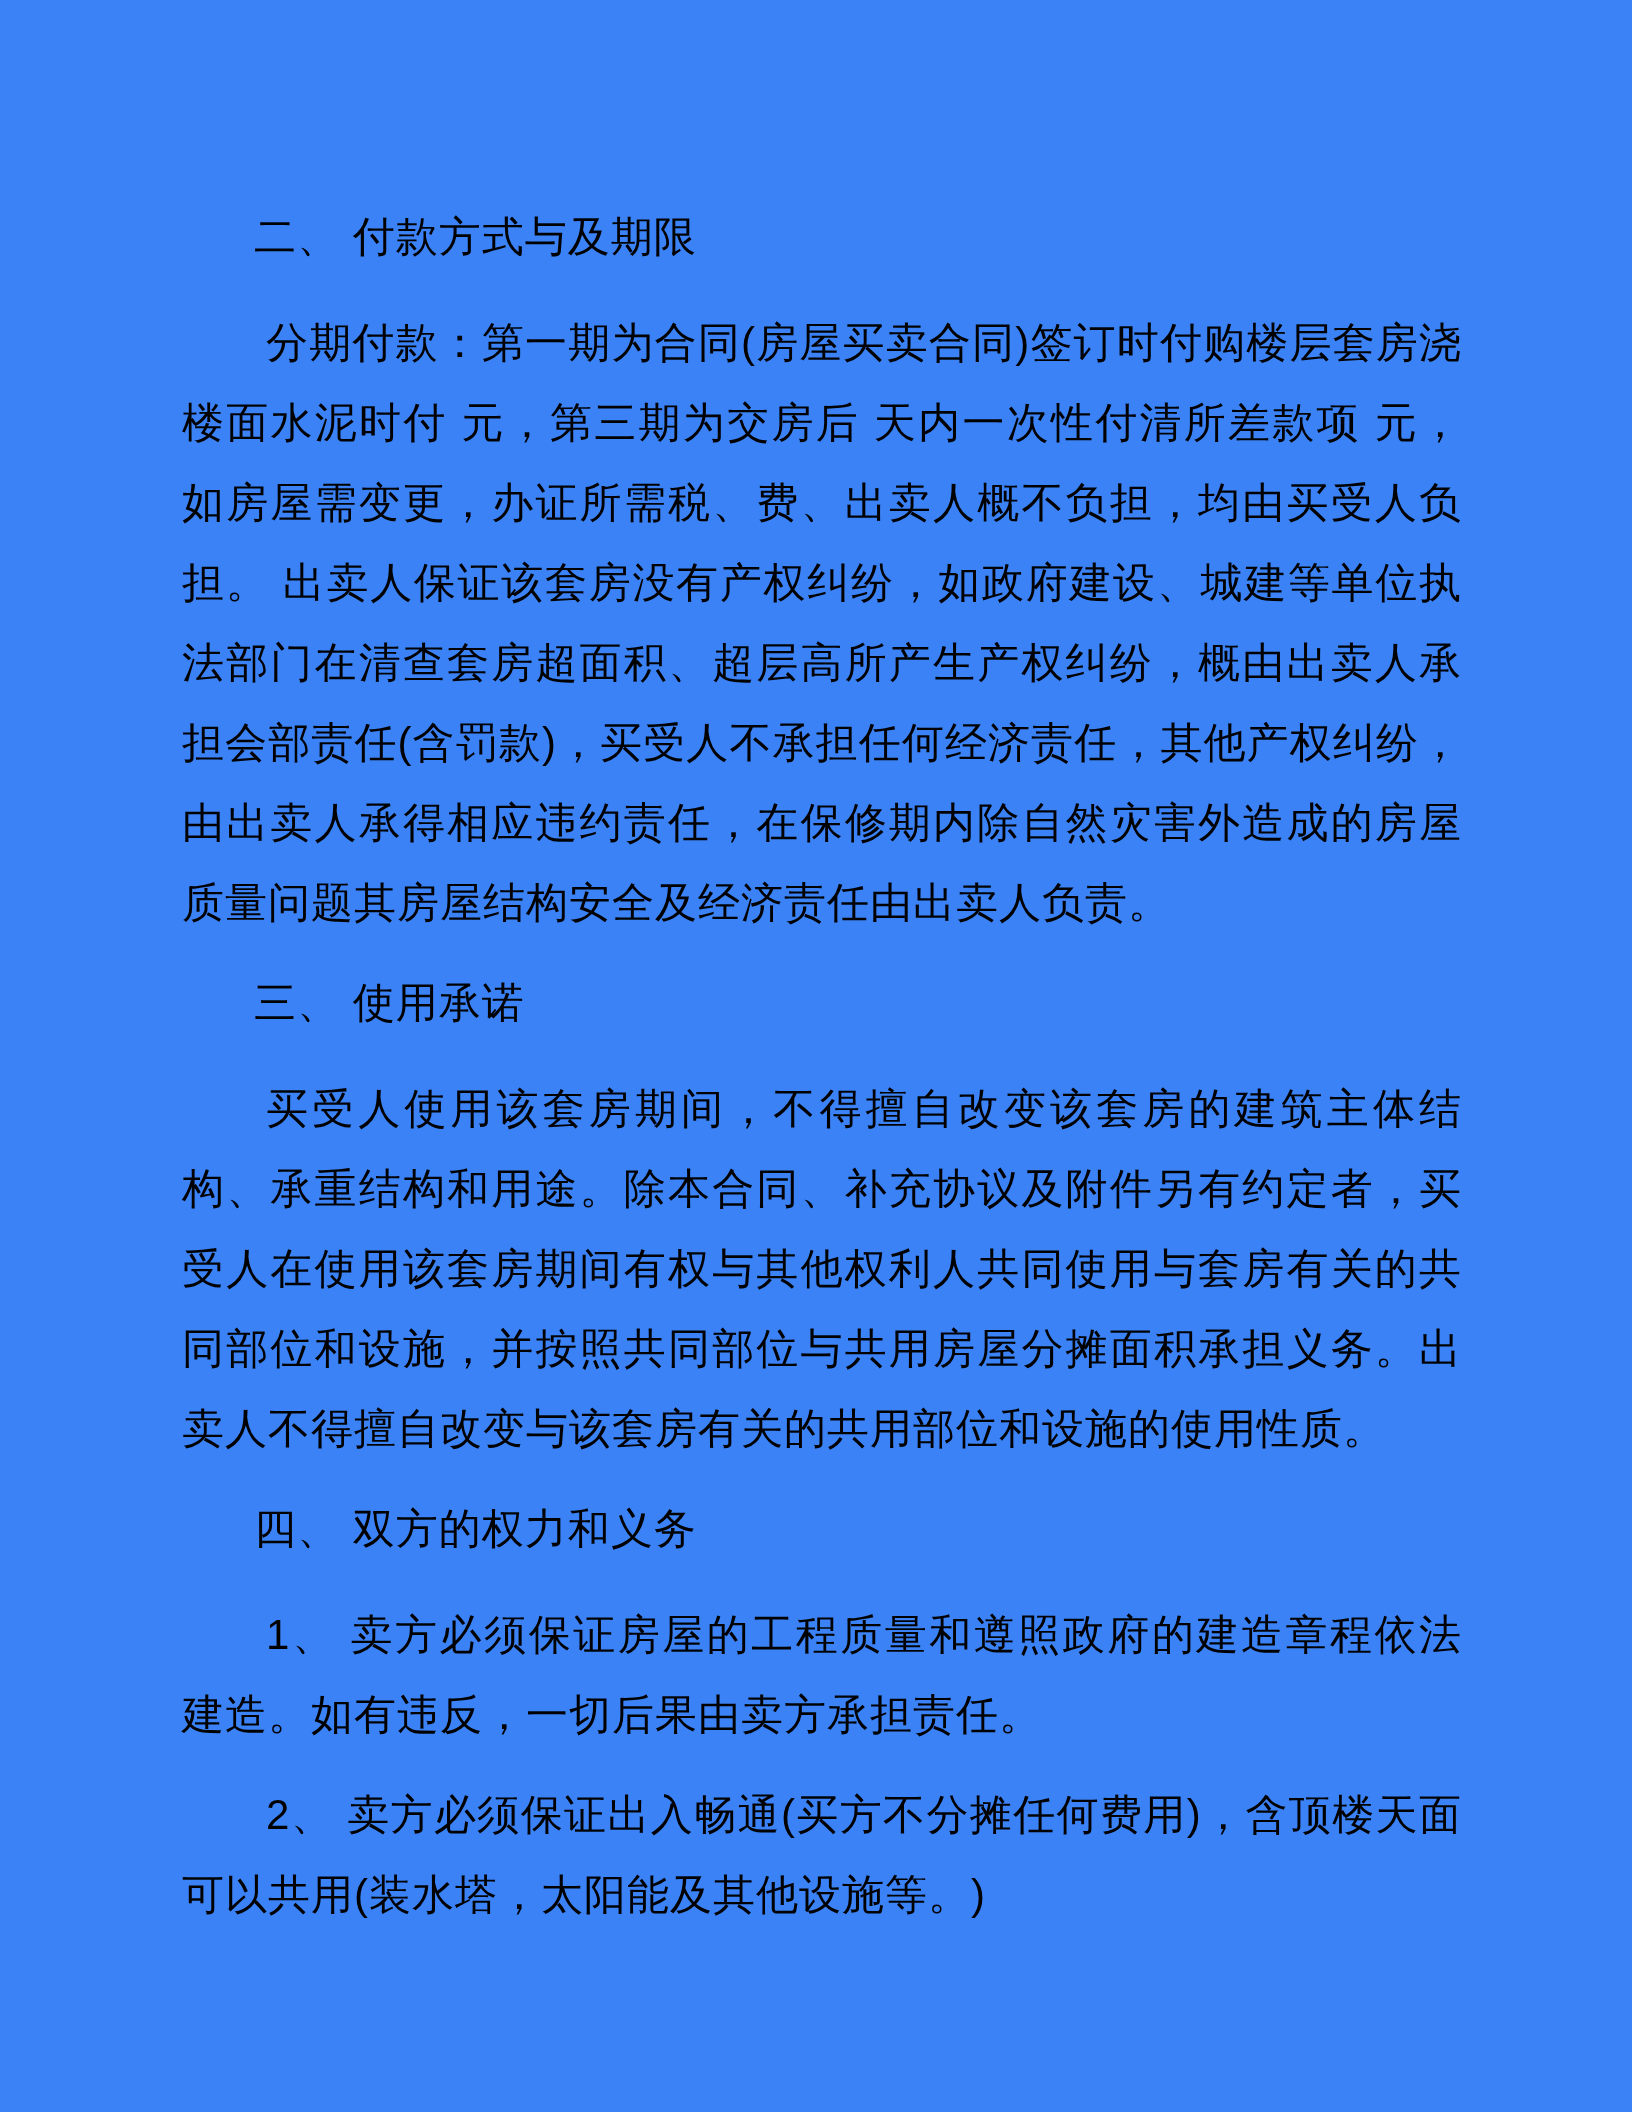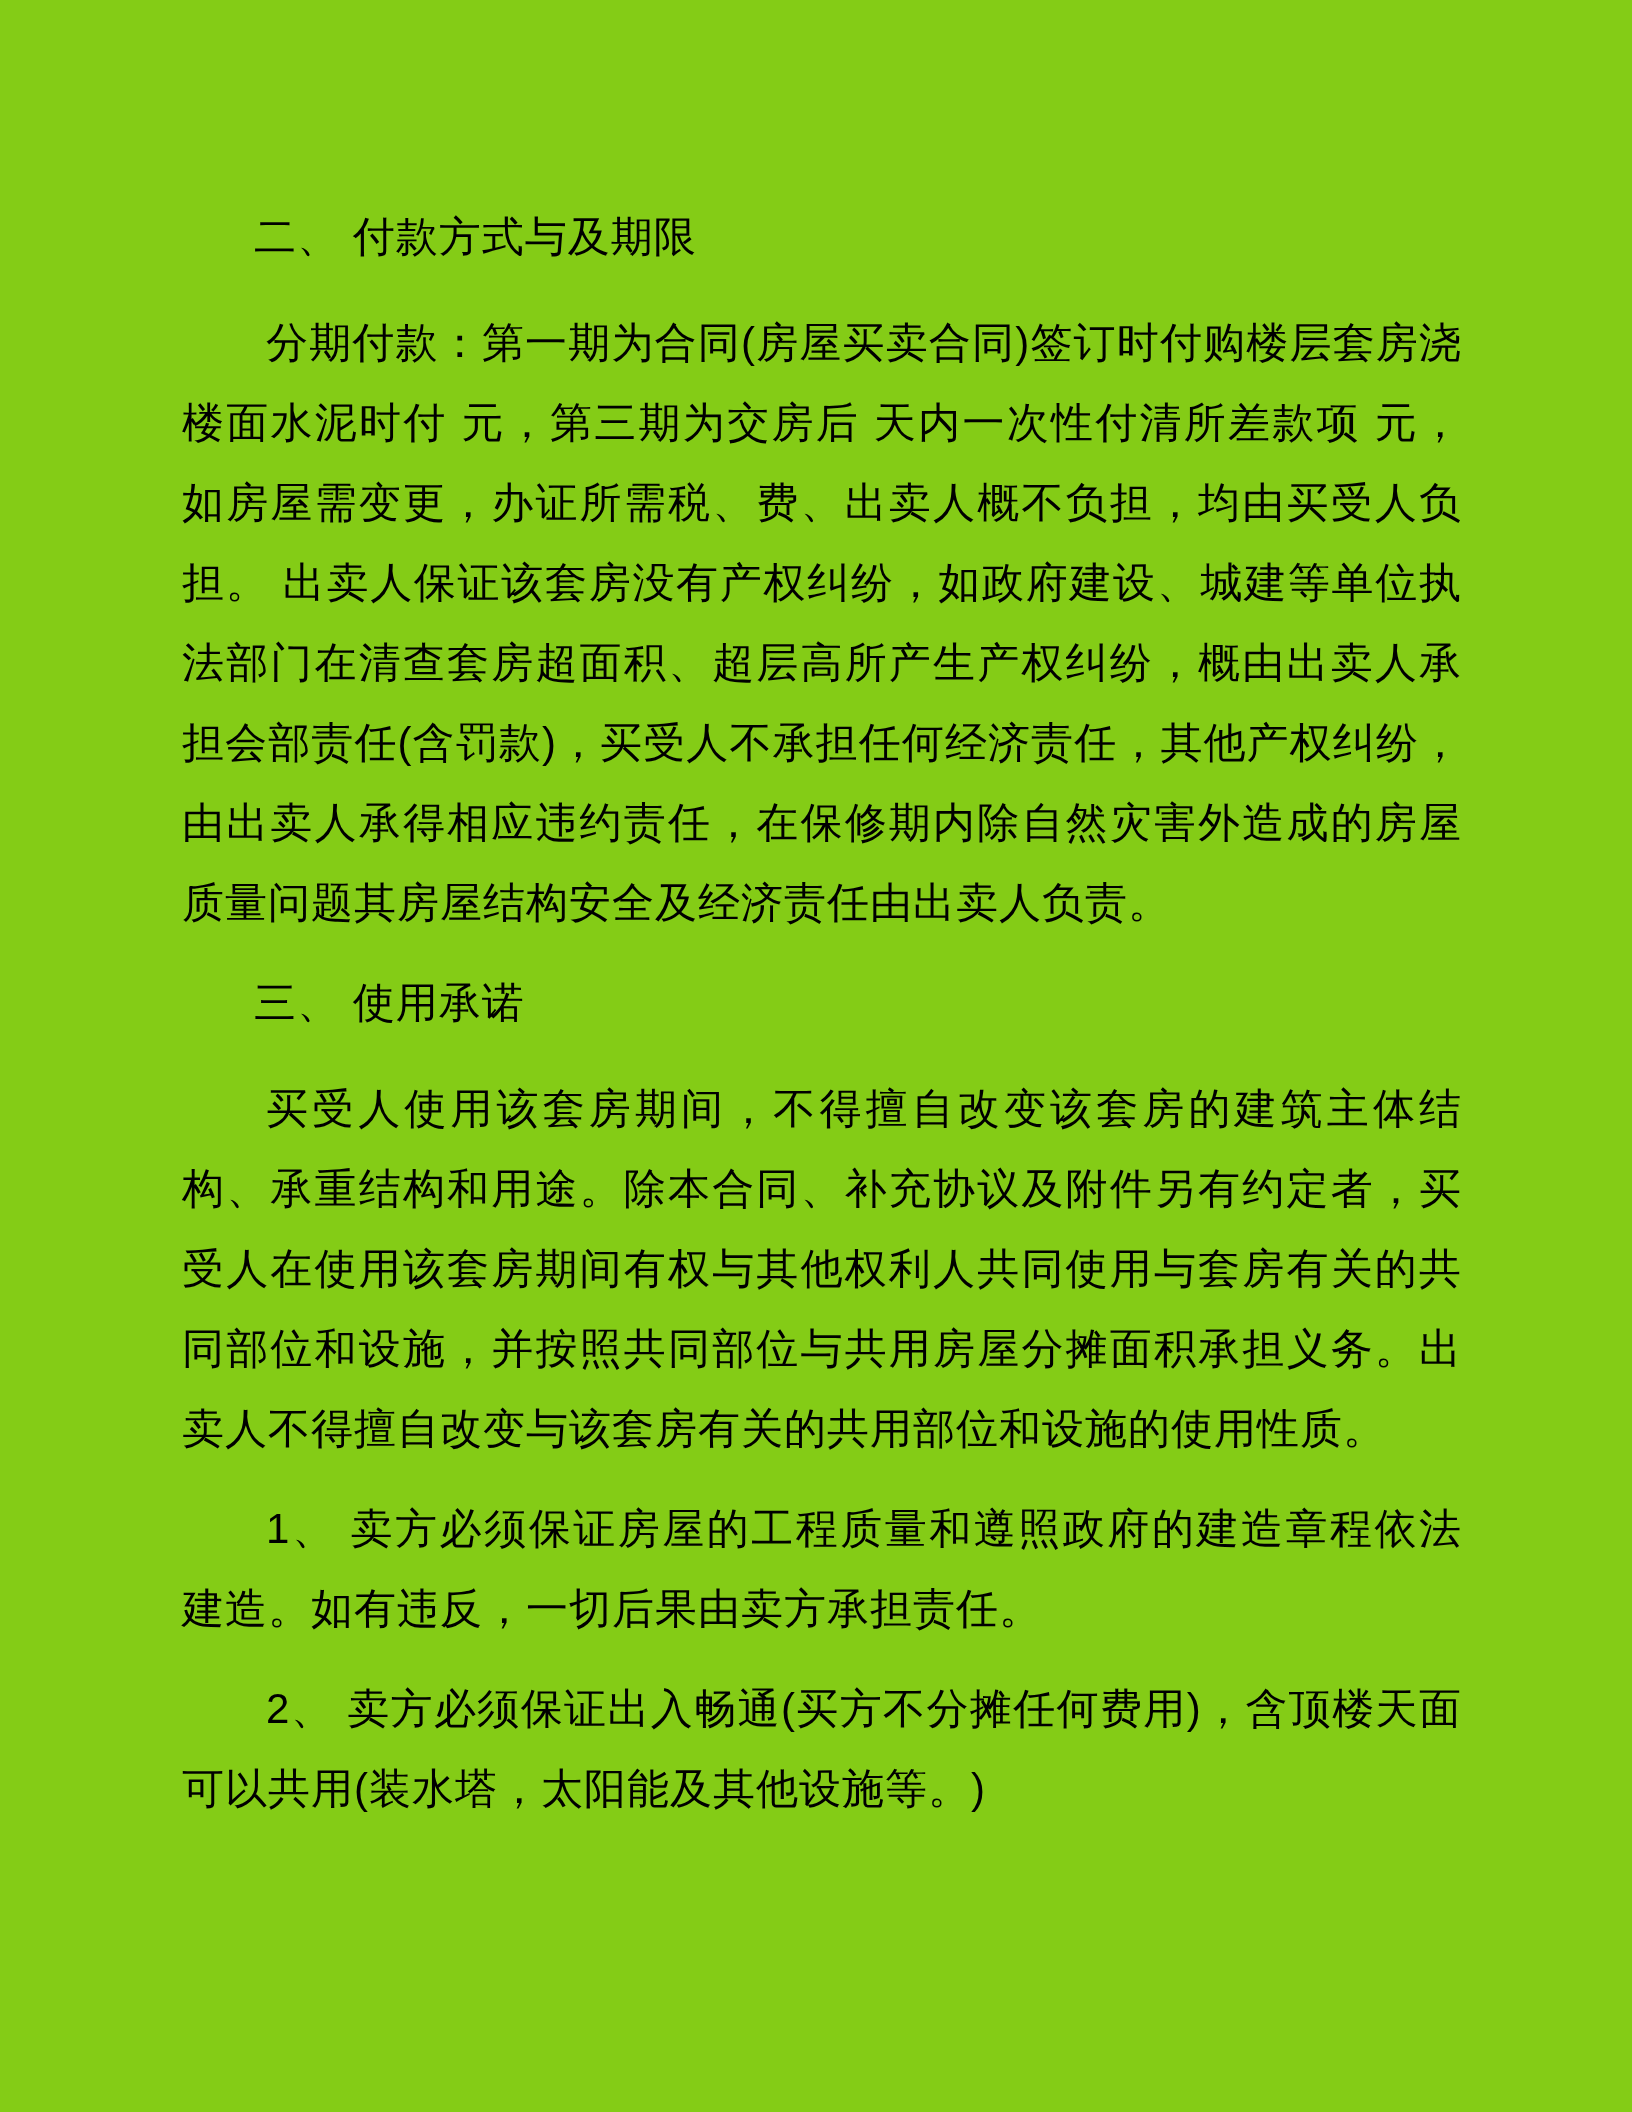--- a/index.html
+++ b/index.html
@@ -12,21 +12,21 @@
     height: 2112px;
     font-family: "Liberation Sans", "DejaVu Sans", sans-serif;
     color: #000000;
     overflow: hidden;
   }
   .doc-page {
     box-sizing: border-box;
     width: 1632px;
     height: 2112px;
     padding: 197px 170px 120px 170px;
-    background: #84cc16;
+    background: #3b82f6;
   }
   .doc-heading {
     font-size: 42px;
     line-height: 80px;
     font-weight: 400;
     text-indent: 2em;
     margin: 0 0 26px 0;
     white-space: pre-wrap;
     letter-spacing: 1px;
   }
@@ -54,17 +54,18 @@
     <h2 class="doc-heading">二、 付款方式与及期限</h2>
     <p class="doc-paragraph">分期付款：第一期为合同(房屋买卖合同)签订时付购楼层套房浇楼面水泥时付 元，第三期为交房后 天内一次性付清所差款项 元，如房屋需变更，办证所需税、费、出卖人概不负担，均由买受人负担。 出卖人保证该套房没有产权纠纷，如政府建设、城建等单位执法部门在清查套房超面积、超层高所产生产权纠纷，概由出卖人承担会部责任(含罚款)，买受人不承担任何经济责任，其他产权纠纷，由出卖人承得相应违约责任，在保修期内除自然灾害外造成的房屋质量问题其房屋结构安全及经济责任由出卖人负责。</p>
   </div>
 
   <div class="doc-section">
     <h2 class="doc-heading">三、 使用承诺</h2>
     <p class="doc-paragraph">买受人使用该套房期间，不得擅自改变该套房的建筑主体结构、承重结构和用途。除本合同、补充协议及附件另有约定者，买受人在使用该套房期间有权与其他权利人共同使用与套房有关的共同部位和设施，并按照共同部位与共用房屋分摊面积承担义务。出卖人不得擅自改变与该套房有关的共用部位和设施的使用性质。</p>
   </div>
 
   <div class="doc-section">
+    <h2 class="doc-heading">四、 双方的权力和义务</h2>
     <p class="doc-paragraph">1、 卖方必须保证房屋的工程质量和遵照政府的建造章程依法建造。如有违反，一切后果由卖方承担责任。</p>
     <p class="doc-paragraph">2、 卖方必须保证出入畅通(买方不分摊任何费用)，含顶楼天面可以共用(装水塔，太阳能及其他设施等。)</p>
   </div>
 
 </div>
 
 </body></html>

